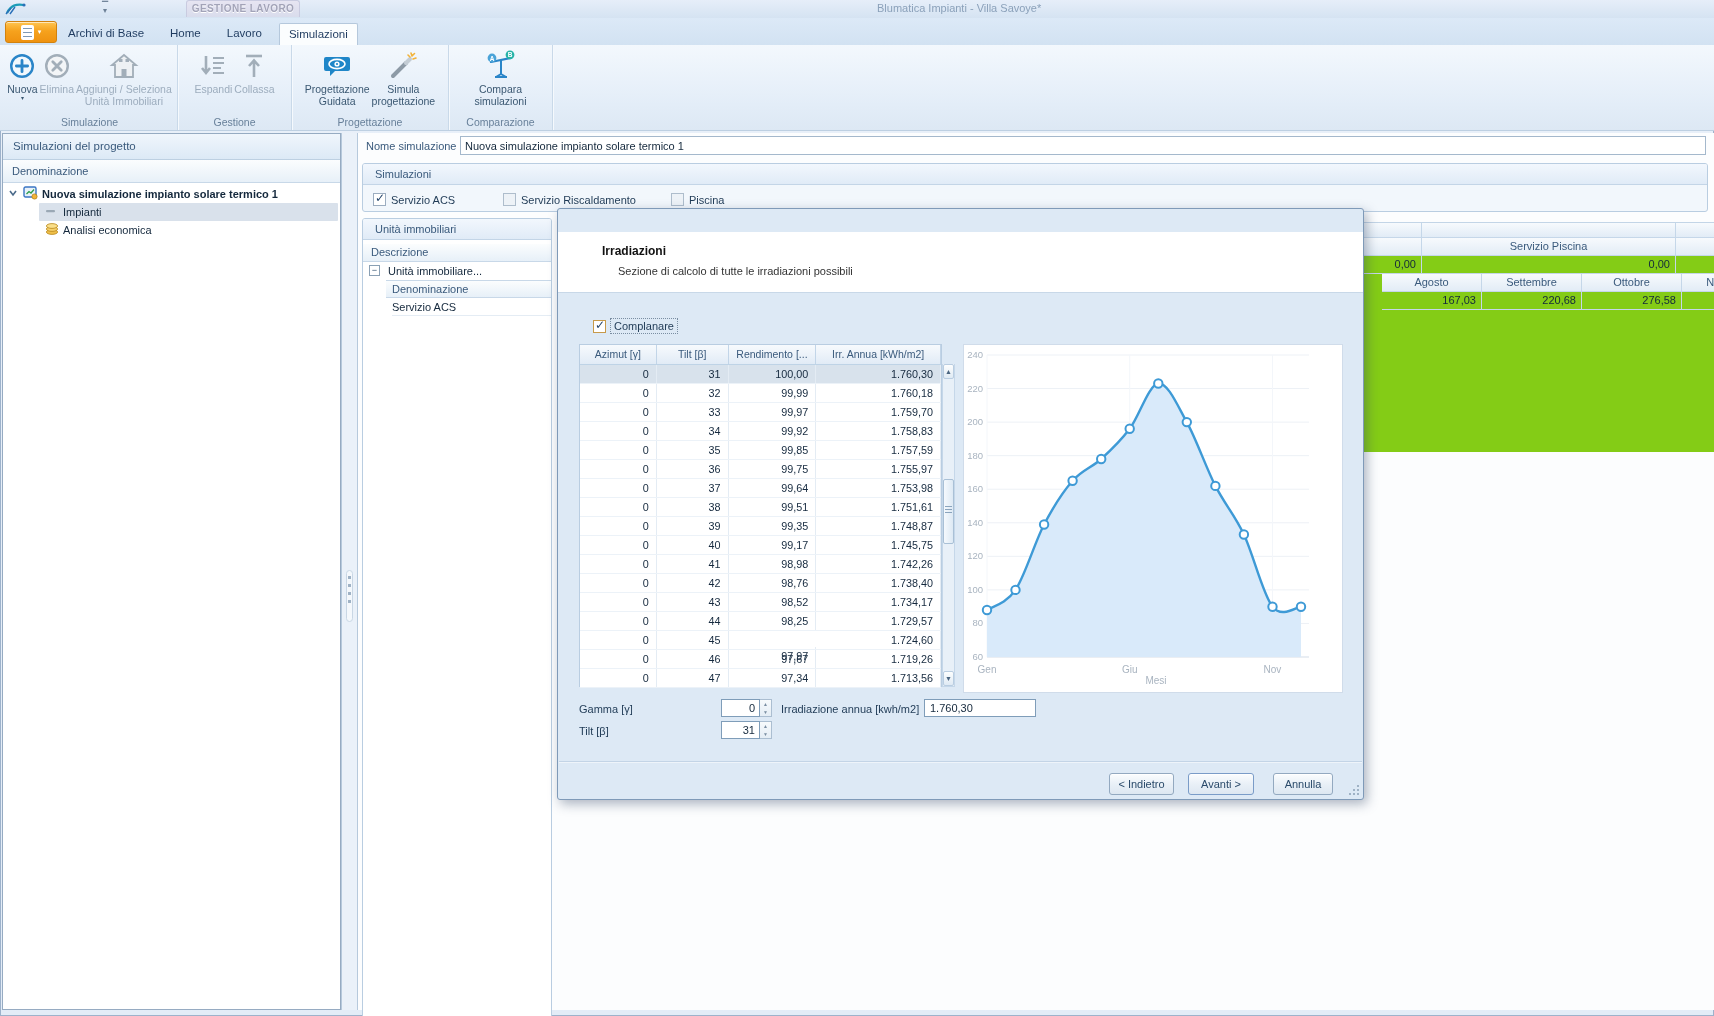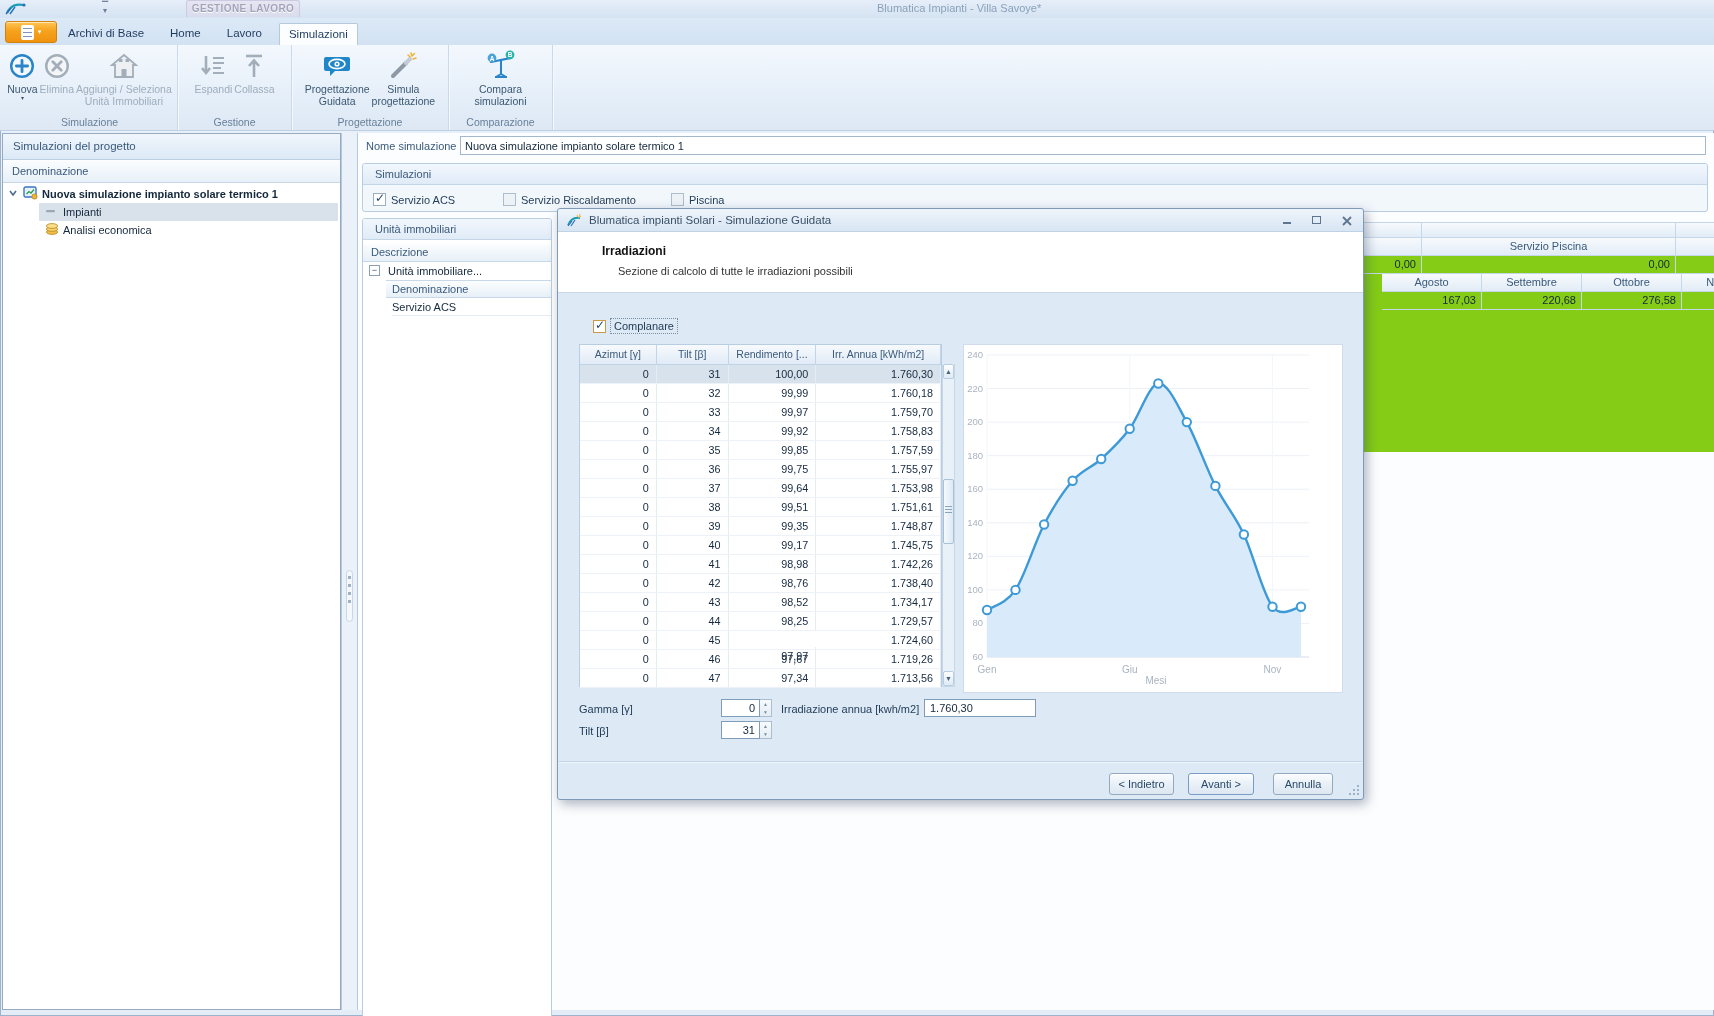--- a/index.html
+++ b/index.html
@@ -352,35 +352,20 @@
         <div class="prow" style="top: 69px; height: 18px;">
           <div class="pcell num" style="left: 18px; width: 100px;">167,03</div>
           <div class="pcell num" style="left: 118px; width: 100px;">220,68</div>
           <div class="pcell num" style="left: 218px; width: 100px;">276,58</div>
           <div class="pcell num" style="left: 318px; width: 100px;"></div>
         </div>
       </div>
   </div>
 
   <div id="dialog" class="abs">
-    <div id="dlg-titlebar" class="abs">
-      <svg class="abs" style="left:8px;top:4px" width="16" height="16" viewBox="0 0 16 16">
-        <path d="M2 12 C5 5 9 4 14 5" stroke="#1a9cb8" stroke-width="1.8" fill="none"></path>
-        <path d="M2 13 l4 -5 M5 13 l4 -6" stroke="#2a6fb8" stroke-width="1.2" fill="none"></path>
-        <path d="M11 2 l1.5 2.5 M13.5 1 l.5 3 M15 3 l-2 1.5" stroke="#f2b33a" stroke-width="1" fill="none"></path>
-      </svg>
-      <div id="dlg-title" class="abs txt">Blumatica impianti Solari - Simulazione Guidata</div>
-      <div class="dlg-winbtn abs" style="left:721px"><span style="display:inline-block;width:8px;height:2px;background:#5c7590;margin-top:8px"></span></div>
-      <div class="dlg-winbtn abs" style="left:751px"><span style="display:inline-block;width:9px;height:8px;border:1.5px solid #5c7590;margin-top:2px"></span></div>
-      <div class="dlg-winbtn abs" style="left:781px">
-        <svg width="10" height="10" viewBox="0 0 10 10" style="margin-top:2px">
-            <path d="M1 1 L9 9 M9 1 L1 9" stroke="#5c7590" stroke-width="1.8"></path>
-          </svg>
-      </div>
-    </div>
 
     <div id="dlg-head" class="abs">
       <div id="dlg-heading" class="abs txt">Irradiazioni</div>
       <div id="dlg-subtitle" class="abs txt">Sezione di calcolo di tutte le irradiazioni possibili</div>
     </div>
 
     <div id="complanare" class="abs">
       <span class="cb checked"></span>
       <span class="focus">Complanare</span>
     </div>

